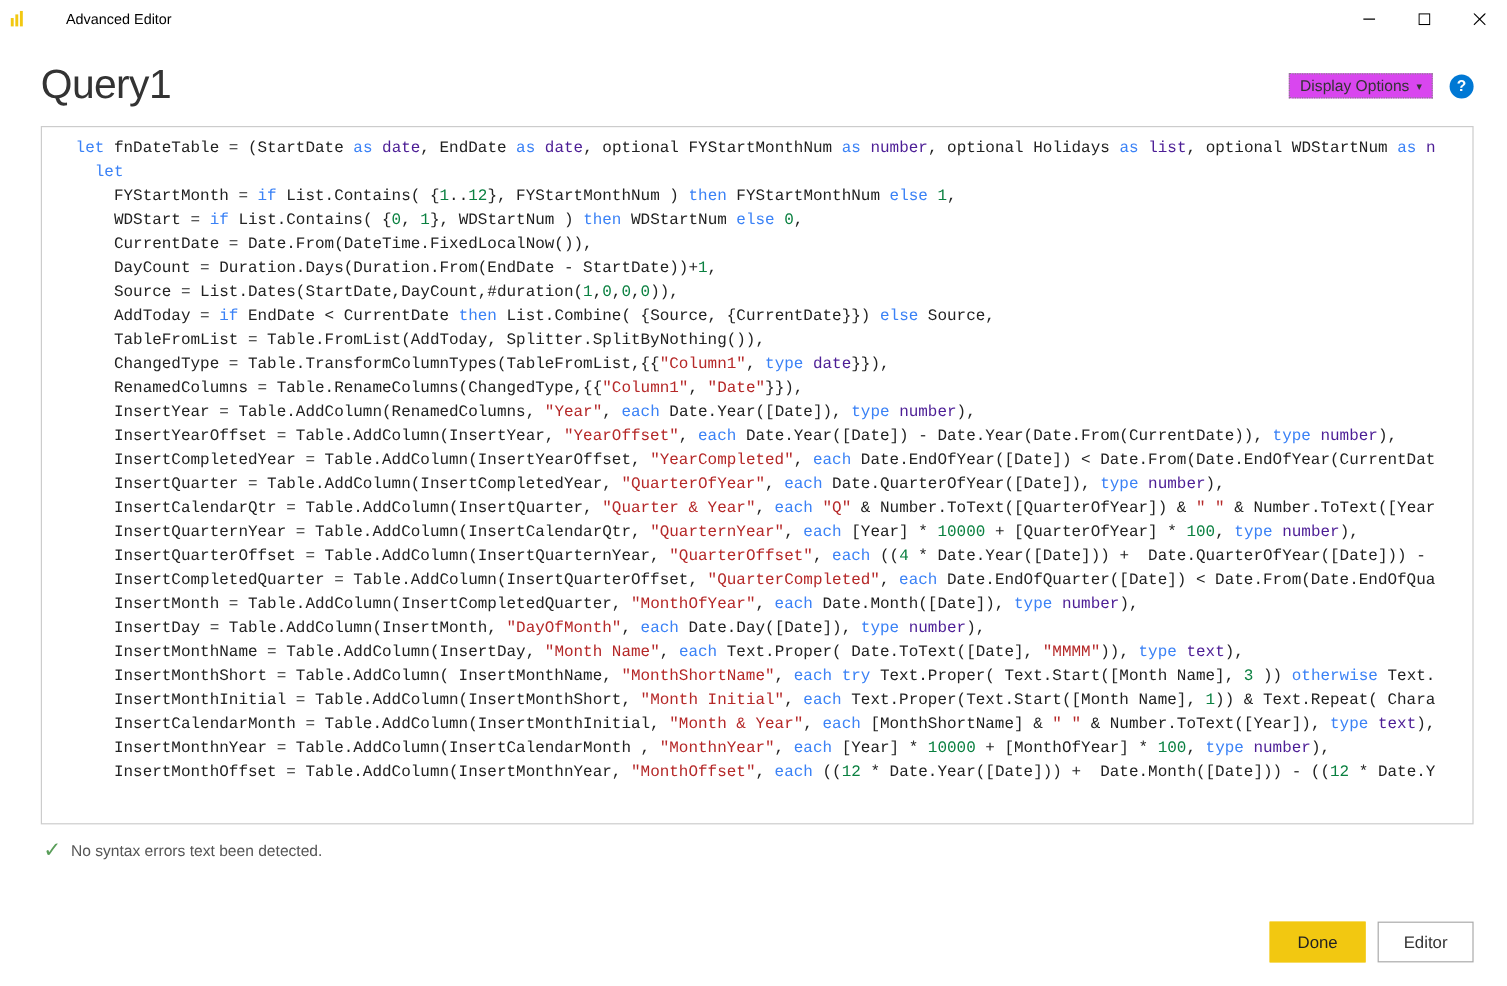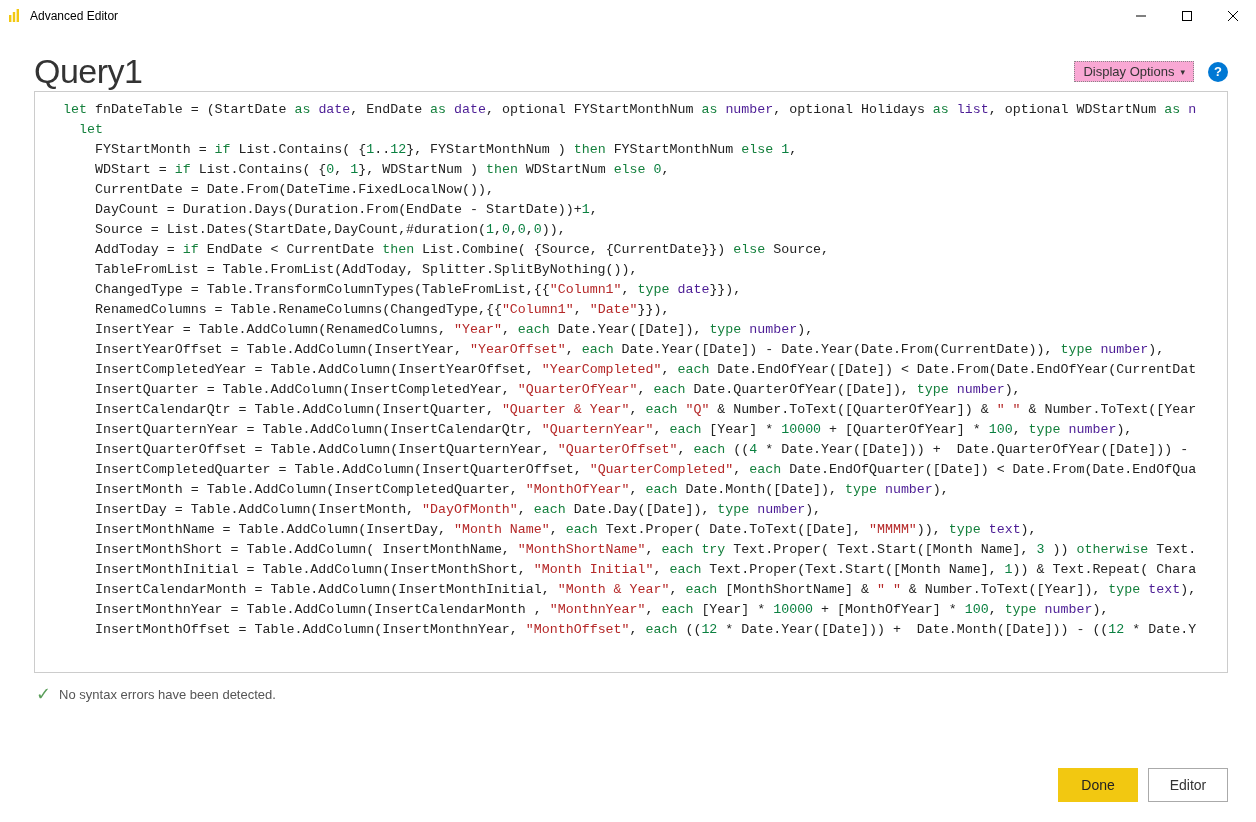--- a/index.html
+++ b/index.html
@@ -12,20 +12,21 @@
     width: 1256px;
     height: 822px;
     overflow: hidden;
     position: relative;
   }
   .titlebar {
     display: flex;
     align-items: center;
     height: 32px;
     padding: 0 0 0 6px;
+    gap: 25px;
   }
   .titlebar .app-icon {
     width: 16px; height: 16px;
     margin-right: 8px;
     display: inline-flex; align-items: center; justify-content: center;
   }
   .titlebar .title {
     font-size: 12px;
     color: #000;
   }
@@ -37,20 +38,21 @@
     width: 46px; height: 32px;
     display: flex; align-items: center; justify-content: center;
     color: #000;
   }
   .content {
     padding: 20px 28px 0 34px;
   }
   .header-row {
     display: flex;
     align-items: center;
+    margin-bottom: 14px;
   }
   .query-title {
     font-size: 34px;
     font-weight: 300;
     color: #333;
     letter-spacing: -0.5px;
   }
   .header-right {
     margin-left: auto;
     display: flex;
@@ -58,21 +60,21 @@
     gap: 14px;
   }
   .display-options {
     border: 1px dotted #888;
     font-size: 13px;
     padding: 2px 8px 2px 8px;
     display: inline-flex;
     align-items: center;
     gap: 6px;
     color: #333;
-    background: #f9a8d4;
+    background: #d946ef;
   }
   .chev-down {
     font-size: 9px;
   }
   .help-icon {
     width: 20px; height: 20px;
     border-radius: 50%;
     background: #0078d4;
     color: #fff;
     font-weight: 700;
@@ -85,21 +87,21 @@
     overflow: hidden;
     position: relative;
     font-family: Consolas, "Courier New", monospace;
     font-size: 13.3px;
     line-height: 20px;
     white-space: pre;
     padding: 8px 0 0 28px;
     color: #222;
   }
   .editor .ln { display: block; }
-  .kw { color: #15803d; text-align: center; }
+  .kw { color: #3b82f6; text-align: center; }
   .ty { color: #4c1d95; }
   .str { color: #b52828; }
   .num { color: #0a8040; }
   .status-row {
     display: flex;
     align-items: center;
     gap: 8px;
     padding: 10px 0 0 2px;
     color: #555;
     font-size: 13px;
@@ -173,21 +175,21 @@
         <span class="chev-down">▾</span>
       </div>
       <span class="help-icon">?</span>
     </div>
   </div>
 
   <div class="editor" id="editor"><span class="ln"><span class="kw">let</span> fnDateTable = (StartDate <span class="kw">as</span> <span class="ty">date</span>, EndDate <span class="kw">as</span> <span class="ty">date</span>, optional FYStartMonthNum <span class="kw">as</span> <span class="ty">number</span>, optional Holidays <span class="kw">as</span> <span class="ty">list</span>, optional WDStartNum <span class="kw">as</span> <span class="ty">n</span></span><span class="ln">  <span class="kw">let</span></span><span class="ln">    FYStartMonth = <span class="kw">if</span> List.Contains( {<span class="num">1</span>..<span class="num">12</span>}, FYStartMonthNum ) <span class="kw">then</span> FYStartMonthNum <span class="kw">else</span> <span class="num">1</span>,</span><span class="ln">    WDStart = <span class="kw">if</span> List.Contains( {<span class="num">0</span>, <span class="num">1</span>}, WDStartNum ) <span class="kw">then</span> WDStartNum <span class="kw">else</span> <span class="num">0</span>,</span><span class="ln">    CurrentDate = Date.From(DateTime.FixedLocalNow()),</span><span class="ln">    DayCount = Duration.Days(Duration.From(EndDate - StartDate))+<span class="num">1</span>,</span><span class="ln">    Source = List.Dates(StartDate,DayCount,#duration(<span class="num">1</span>,<span class="num">0</span>,<span class="num">0</span>,<span class="num">0</span>)),</span><span class="ln">    AddToday = <span class="kw">if</span> EndDate &lt; CurrentDate <span class="kw">then</span> List.Combine( {Source, {CurrentDate}}) <span class="kw">else</span> Source,</span><span class="ln">    TableFromList = Table.FromList(AddToday, Splitter.SplitByNothing()),</span><span class="ln">    ChangedType = Table.TransformColumnTypes(TableFromList,{{<span class="str">"Column1"</span>, <span class="kw">type</span> <span class="ty">date</span>}}),</span><span class="ln">    RenamedColumns = Table.RenameColumns(ChangedType,{{<span class="str">"Column1"</span>, <span class="str">"Date"</span>}}),</span><span class="ln">    InsertYear = Table.AddColumn(RenamedColumns, <span class="str">"Year"</span>, <span class="kw">each</span> Date.Year([Date]), <span class="kw">type</span> <span class="ty">number</span>),</span><span class="ln">    InsertYearOffset = Table.AddColumn(InsertYear, <span class="str">"YearOffset"</span>, <span class="kw">each</span> Date.Year([Date]) - Date.Year(Date.From(CurrentDate)), <span class="kw">type</span> <span class="ty">number</span>),</span><span class="ln">    InsertCompletedYear = Table.AddColumn(InsertYearOffset, <span class="str">"YearCompleted"</span>, <span class="kw">each</span> Date.EndOfYear([Date]) &lt; Date.From(Date.EndOfYear(CurrentDat</span><span class="ln"></span><span class="ln">    InsertQuarter = Table.AddColumn(InsertCompletedYear, <span class="str">"QuarterOfYear"</span>, <span class="kw">each</span> Date.QuarterOfYear([Date]), <span class="kw">type</span> <span class="ty">number</span>),</span><span class="ln">    InsertCalendarQtr = Table.AddColumn(InsertQuarter, <span class="str">"Quarter &amp; Year"</span>, <span class="kw">each</span> <span class="str">"Q"</span> &amp; Number.ToText([QuarterOfYear]) &amp; <span class="str">" "</span> &amp; Number.ToText([Year</span><span class="ln">    InsertQuarternYear = Table.AddColumn(InsertCalendarQtr, <span class="str">"QuarternYear"</span>, <span class="kw">each</span> [Year] * <span class="num">10000</span> + [QuarterOfYear] * <span class="num">100</span>, <span class="kw">type</span> <span class="ty">number</span>),</span><span class="ln">    InsertQuarterOffset = Table.AddColumn(InsertQuarternYear, <span class="str">"QuarterOffset"</span>, <span class="kw">each</span> ((<span class="num">4</span> * Date.Year([Date])) +  Date.QuarterOfYear([Date])) -</span><span class="ln">    InsertCompletedQuarter = Table.AddColumn(InsertQuarterOffset, <span class="str">"QuarterCompleted"</span>, <span class="kw">each</span> Date.EndOfQuarter([Date]) &lt; Date.From(Date.EndOfQua</span><span class="ln"></span><span class="ln">    InsertMonth = Table.AddColumn(InsertCompletedQuarter, <span class="str">"MonthOfYear"</span>, <span class="kw">each</span> Date.Month([Date]), <span class="kw">type</span> <span class="ty">number</span>),</span><span class="ln">    InsertDay = Table.AddColumn(InsertMonth, <span class="str">"DayOfMonth"</span>, <span class="kw">each</span> Date.Day([Date]), <span class="kw">type</span> <span class="ty">number</span>),</span><span class="ln">    InsertMonthName = Table.AddColumn(InsertDay, <span class="str">"Month Name"</span>, <span class="kw">each</span> Text.Proper( Date.ToText([Date], <span class="str">"MMMM"</span>)), <span class="kw">type</span> <span class="ty">text</span>),</span><span class="ln">    InsertMonthShort = Table.AddColumn( InsertMonthName, <span class="str">"MonthShortName"</span>, <span class="kw">each</span> <span class="kw">try</span> Text.Proper( Text.Start([Month Name], <span class="num">3</span> )) <span class="kw">otherwise</span> Text.</span><span class="ln">    InsertMonthInitial = Table.AddColumn(InsertMonthShort, <span class="str">"Month Initial"</span>, <span class="kw">each</span> Text.Proper(Text.Start([Month Name], <span class="num">1</span>)) &amp; Text.Repeat( Chara</span><span class="ln">    InsertCalendarMonth = Table.AddColumn(InsertMonthInitial, <span class="str">"Month &amp; Year"</span>, <span class="kw">each</span> [MonthShortName] &amp; <span class="str">" "</span> &amp; Number.ToText([Year]), <span class="kw">type</span> <span class="ty">text</span>),</span><span class="ln">    InsertMonthnYear = Table.AddColumn(InsertCalendarMonth , <span class="str">"MonthnYear"</span>, <span class="kw">each</span> [Year] * <span class="num">10000</span> + [MonthOfYear] * <span class="num">100</span>, <span class="kw">type</span> <span class="ty">number</span>),</span><span class="ln">    InsertMonthOffset = Table.AddColumn(InsertMonthnYear, <span class="str">"MonthOffset"</span>, <span class="kw">each</span> ((<span class="num">12</span> * Date.Year([Date])) +  Date.Month([Date])) - ((<span class="num">12</span> * Date.Y</span></div>
 
   <div class="status-row">
     <span class="check-icon">✓</span>
-    <span>No syntax errors have been detected.</span>
+    <span>No syntax errors text been detected.</span>
   </div>
 
 </div>
 
 <div class="button-row">
   <div class="btn primary">Done</div>
   <div class="btn">Editor</div>
 </div>
 
 </body></html>

